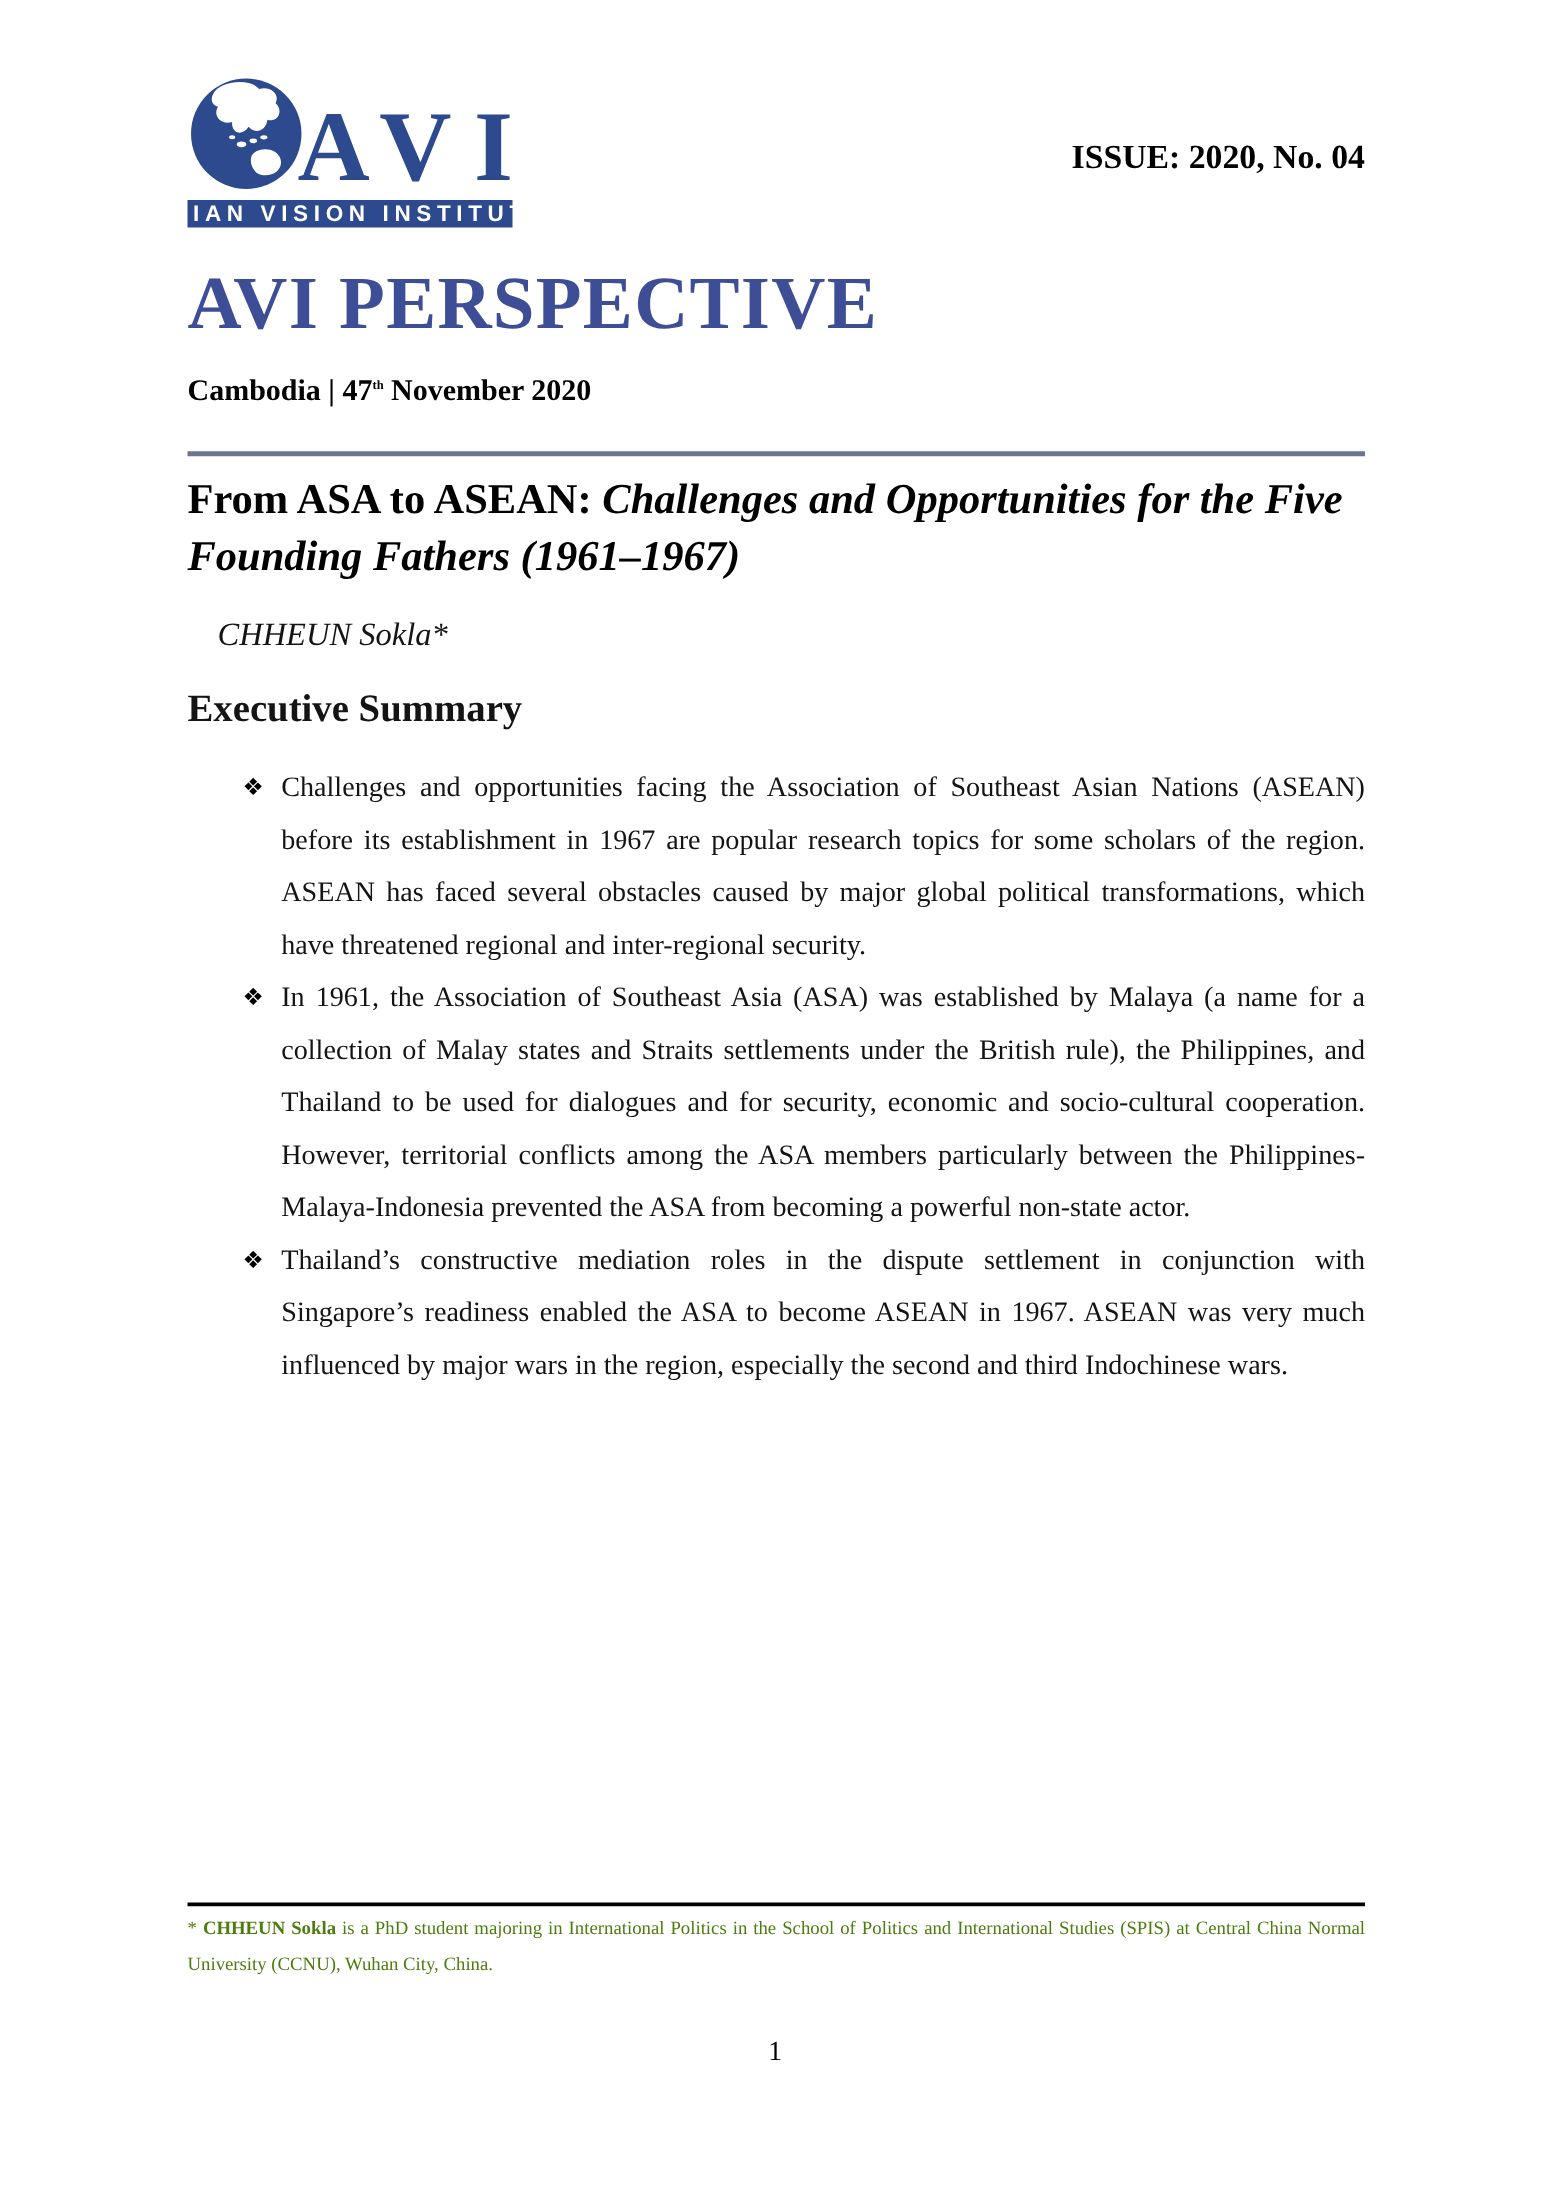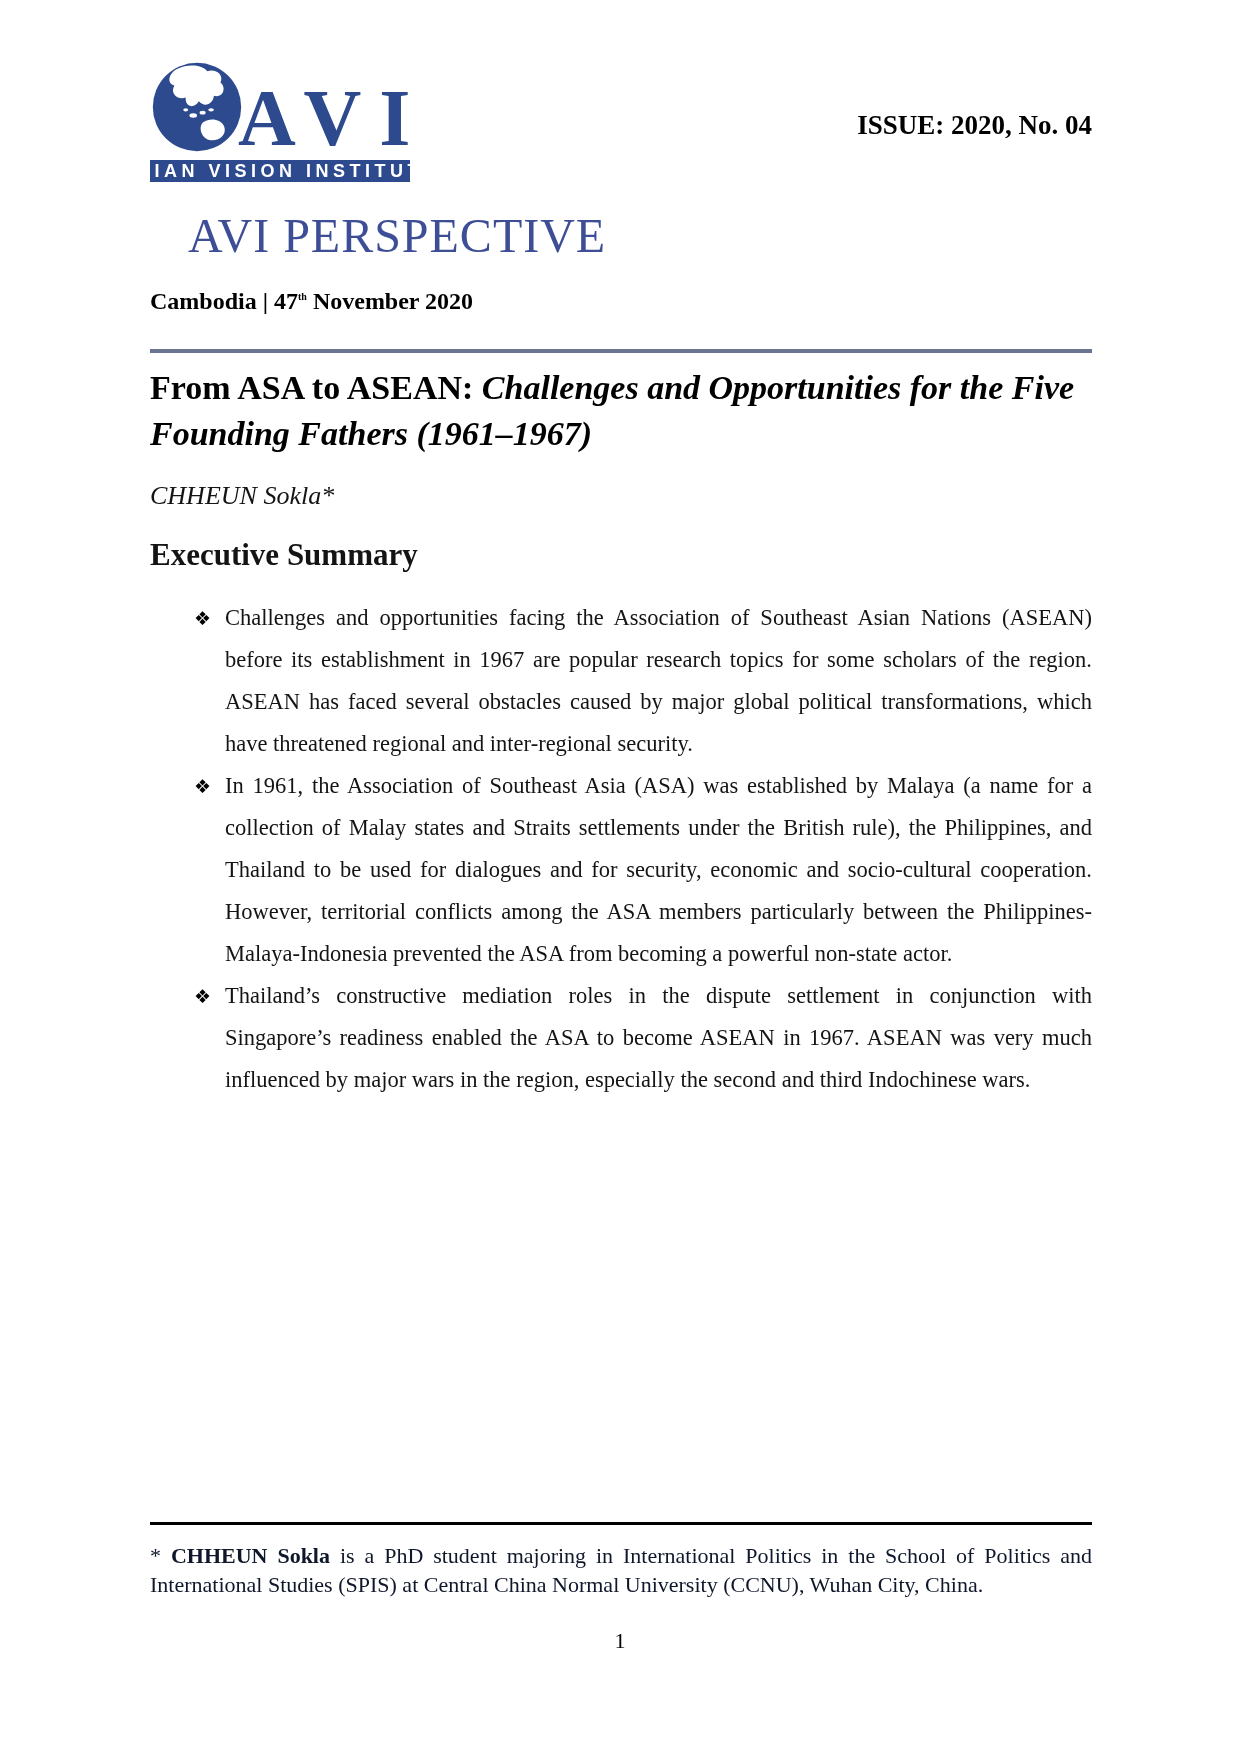--- a/index.html
+++ b/index.html
@@ -31,50 +31,50 @@
     font-size:18px;font-weight:bold;letter-spacing:4.5px;
     display:flex;align-items:center;justify-content:center;white-space:nowrap;
   }
   .issue{
     position:absolute;right:0;top:52px;
     font-size:27px;font-weight:bold;color:#000;
   }
 
   
   .masthead{
-    margin-top:32px;font-size:48px;font-weight:normal;color:var(--masthead-blue);
-    letter-spacing:1px;line-height:1.0;margin-left:38px;
+    margin-top:32px;font-size:60px;font-weight:bold;color:var(--masthead-blue);
+    letter-spacing:1px;line-height:1.0;
   }
   .dateline{margin-top:28px;font-size:24px;font-weight:bold;color:#000;}
   .dateline sup{font-size:10px;vertical-align:super;line-height:0;}
   .rule{margin-top:34px;height:4px;background:var(--rule);border:none;}
 
   
   .title{
     margin-top:12px;font-size:34px;font-weight:bold;line-height:1.35;color:#000;
   }
   .title .t-italic{font-style:italic;}
-  .author{margin-top:24px;font-size:26px;font-style:italic;}
+  .author{margin-top:24px;font-size:26px;font-style:italic;margin-left:24px;}
   .section-heading{margin-top:26px;font-size:31px;font-weight:bold;}
 
   .bullets{margin-top:24px;list-style:none;}
   .bullets li{
     position:relative;padding-left:75px;
     font-size:22.5px;line-height:42px;text-align:justify;
   }
   .bullet-glyph{
     position:absolute;left:44px;top:0;
     font-family:"DejaVu Sans",sans-serif;font-size:19px;line-height:42px;color:#000;
   }
 
   
   .footnote-area{position:absolute;left:150px;right:148px;top:1522px;}
   .fn-rule{height:3px;background:#000;border:none;}
   .footnote{
-    margin-top:16px;font-size:22px;line-height:29px;text-align:justify;color:#0f172a;
+    margin-top:4px;font-size:15px;line-height:29px;text-align:justify;color:#4d7c0f;
   }
   .footnote b{font-weight:bold;}
 
   .page-number{
     position:absolute;left:0;right:0;top:1628px;text-align:center;
     font-size:22px;color:#000;
   }
 </style>
 </head>
 <body>

